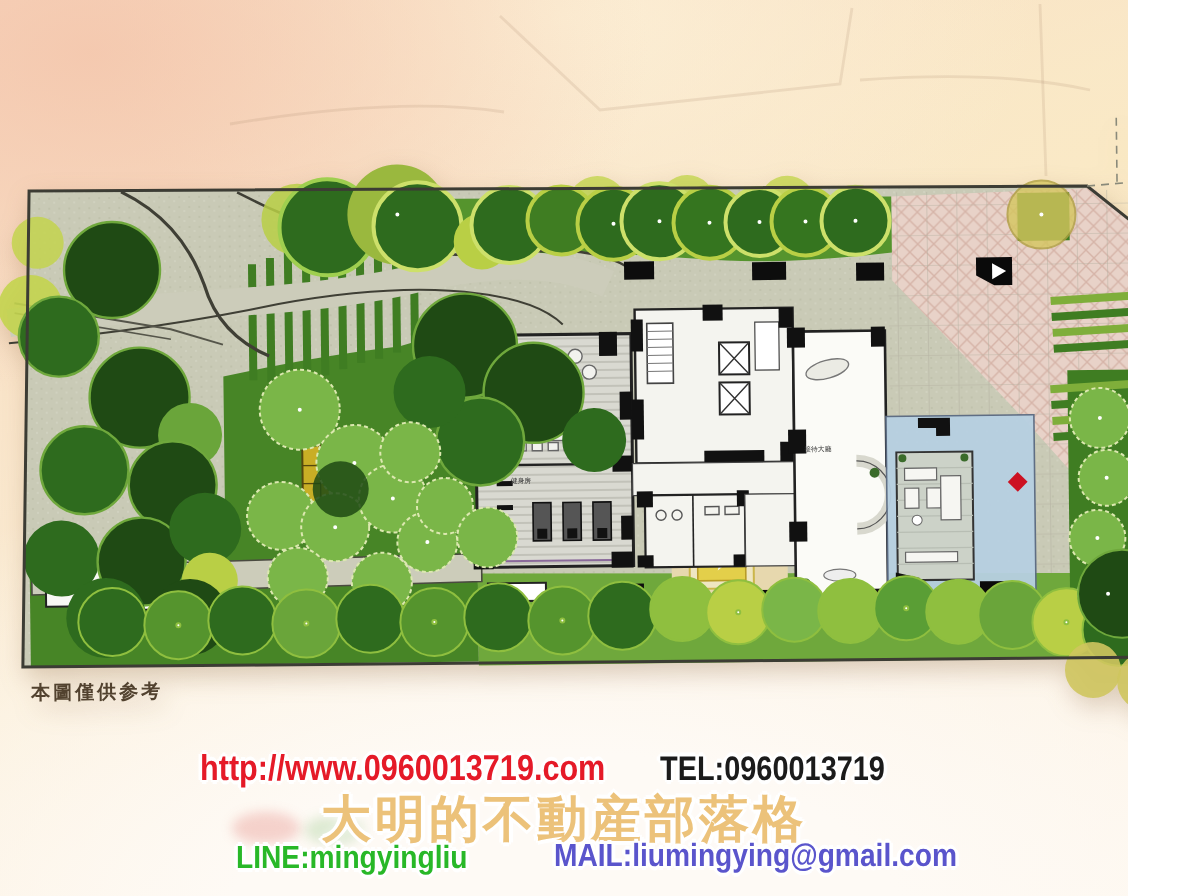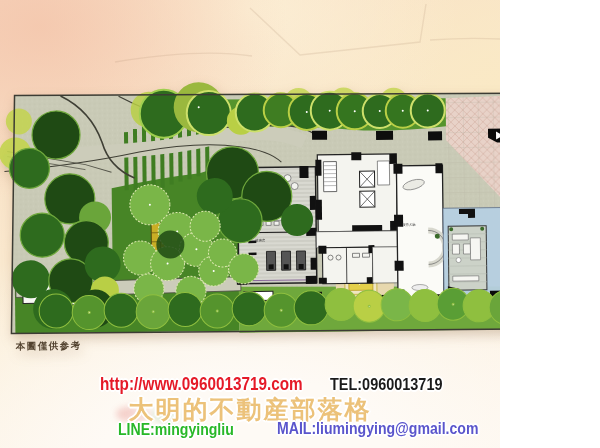--- a/index.html
+++ b/index.html
@@ -1,17 +1,17 @@
 <!DOCTYPE html>
 <html><head>
 <meta charset="utf-8">
 <style>
   html,body{margin:0;padding:0;width:600px;height:448px;overflow:hidden;
     font-family:"Liberation Sans",sans-serif;}
-  .photo{position:relative;width:500px;height:448px;overflow:hidden;
+  .photo{position:relative;width:564px;height:448px;overflow:hidden;
     background:
       radial-gradient(90% 70% at 8% 6%, rgba(244,198,172,.85), rgba(244,198,172,0) 55%),
       radial-gradient(70% 55% at 50% 2%, rgba(252,240,214,.9), rgba(252,240,214,0) 60%),
       radial-gradient(80% 60% at 100% 18%, rgba(250,233,196,.9), rgba(250,233,196,0) 65%),
       radial-gradient(120% 80% at 50% 104%, #fefaf5 25%, rgba(254,247,238,0) 70%),
       linear-gradient(160deg,#f7d9c2 0%,#f9e4c9 30%,#fbeed6 55%,#fcf2e2 80%,#fdf6ec 100%);}
   svg{position:absolute;left:0;top:0;}
   #plan{filter:drop-shadow(2px 5px 6px rgba(140,100,60,.30));}
   .ftxt{position:absolute;font-weight:bold;white-space:nowrap;
     text-shadow:-2px 0 0 #fff,2px 0 0 #fff,0 -2px 0 #fff,0 2px 0 #fff,

